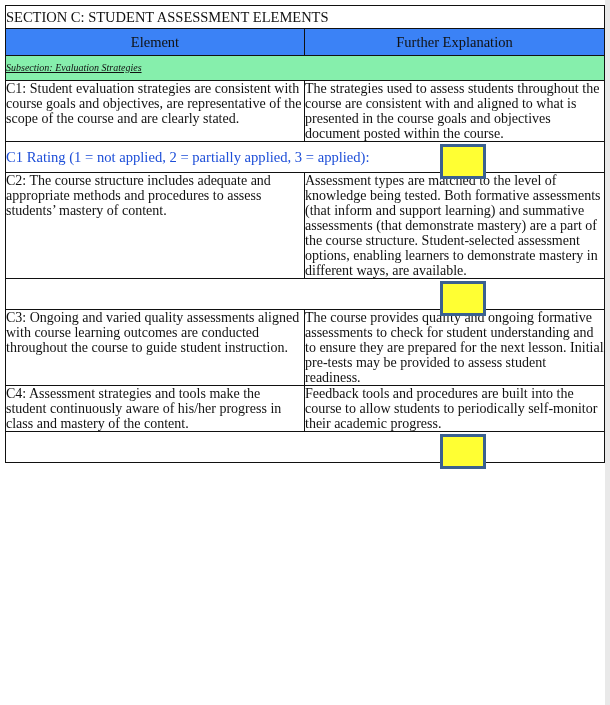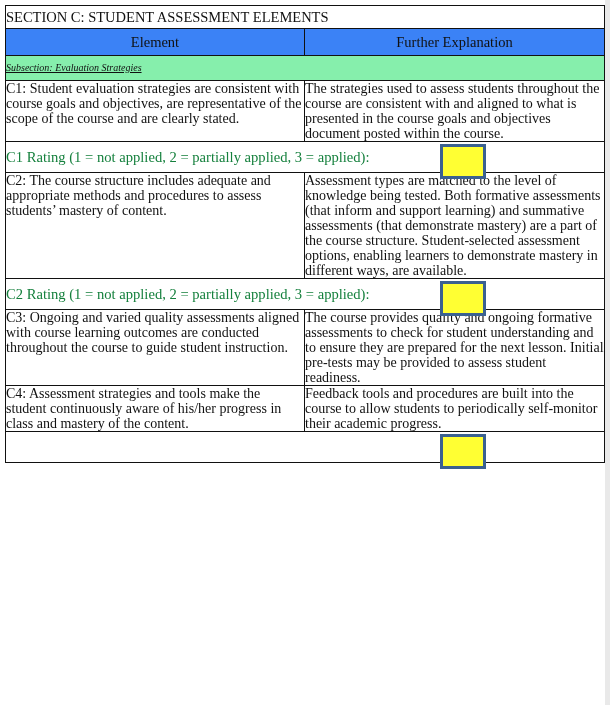--- a/index.html
+++ b/index.html
@@ -10,21 +10,21 @@
               table-layout: fixed; }
   table.doc td, table.doc th { border: 1.5px solid #111; padding: 0; vertical-align: top; }
   .title-row td { height: 22px; text-align: left; font-size: 14.5px; font-weight: normal;
                   line-height: 22px; background: #fff; }
   .head-row td { height: 26px; text-align: center; font-size: 14.5px; line-height: 26px;
                  background: #3b82f6; }
   .sub-row td { height: 24px; background: #86efac; font-style: italic; font-size: 10px;
                 line-height: 24px; padding-left: 5px; text-decoration: underline; }
   .item-row td { font-size: 14px; line-height: 15px; padding: 4px 5px 3px 6px; }
   .rating-row td { height: 30px; position: relative; padding: 0 0 0 6px; }
-  .rating-label { color: #15803d; font-size: 14.6px; line-height: 30px; white-space: nowrap; }
+  .rating-label { color: #1d4ed8; font-size: 14.6px; line-height: 30px; white-space: nowrap; }
   .rating-box { position: absolute; left: 434px; top: 2px; width: 40px; height: 29px;
                 background: #ffff33; border: 3px solid #3b6190; z-index: 2; }
   col.c1 { width: 299px; }
   col.c2 { width: 300px; }
 </style>
 </head>
 <body>
 
 <div class="scrollbar"></div>
 
@@ -54,21 +54,20 @@
         <span class="rating-label">C1 Rating (1 = not applied, 2 = partially applied, 3 = applied):</span>
         <div class="rating-box"></div>
       </td>
     </tr>
     <tr class="item-row">
       <td>C2: The course structure includes adequate and appropriate methods and procedures to assess students’ mastery of content.</td>
       <td>Assessment types are matched to the level of knowledge being tested. Both formative assessments (that inform and support learning) and summative assessments (that demonstrate mastery) are a part of the course structure. Student-selected assessment options, enabling learners to demonstrate mastery in different ways, are available.</td>
     </tr>
     <tr class="rating-row">
       <td colspan="2">
-        <span class="rating-label">C2 Rating (1 = not applied, 2 = partially applied, 3 = applied):</span>
         <div class="rating-box"></div>
       </td>
     </tr>
 
     <tr class="item-row">
       <td>C3: Ongoing and varied quality assessments aligned with course learning outcomes are conducted throughout the course to guide student instruction.</td>
       <td>The course provides quality and ongoing formative assessments to check for student understanding and to ensure they are prepared for the next lesson. Initial pre-tests may be provided to assess student readiness.</td>
     </tr>
     <tr class="item-row">
       <td>C4: Assessment strategies and tools make the student continuously aware of his/her progress in class and mastery of the content.</td>

